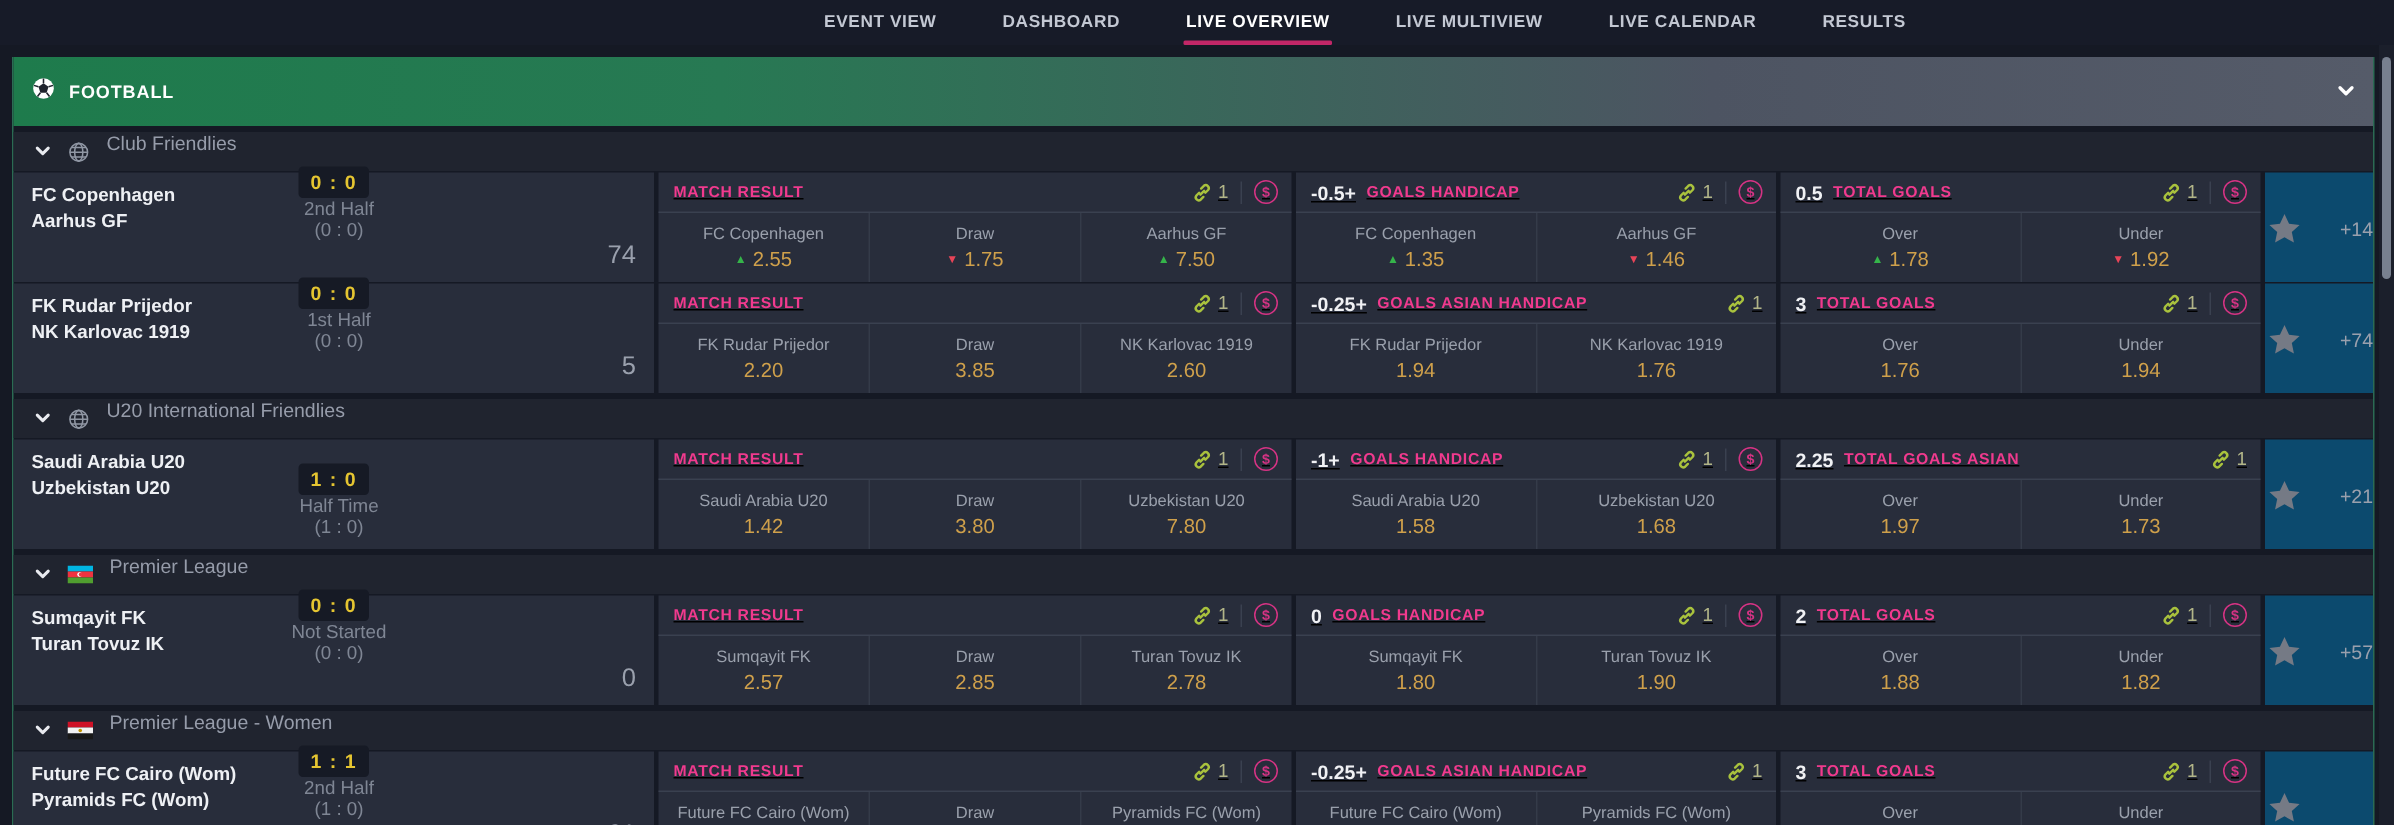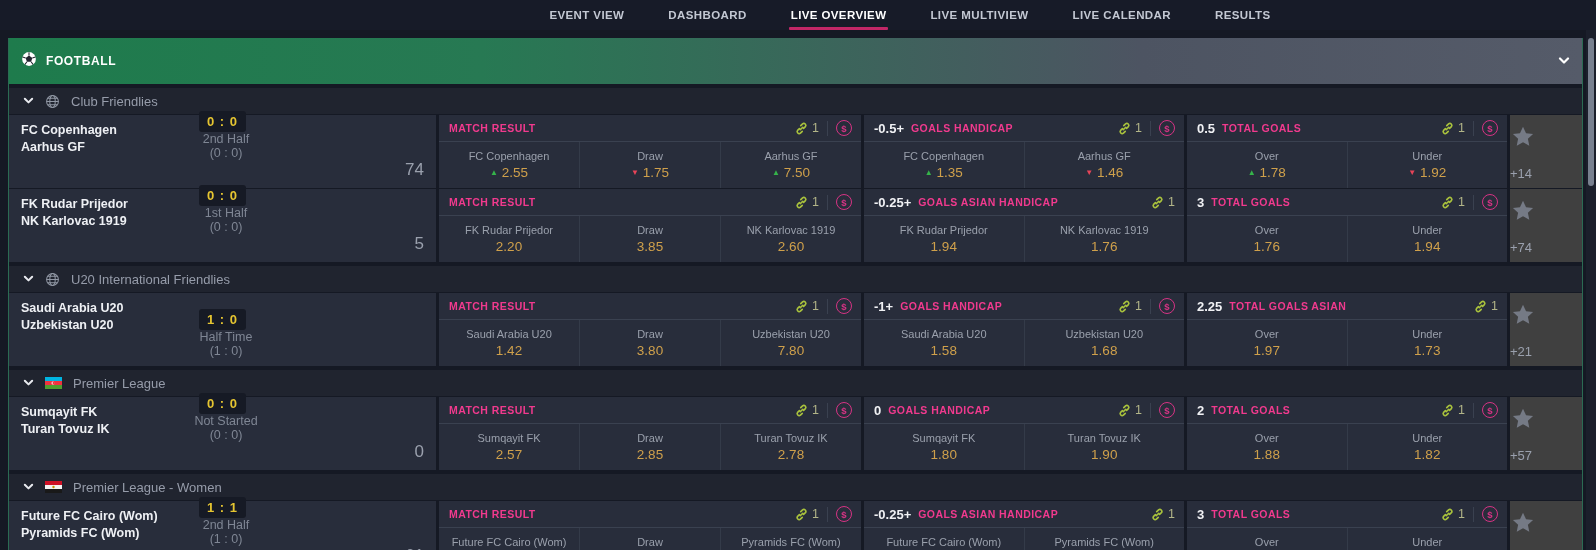--- a/index.html
+++ b/index.html
@@ -32,21 +32,21 @@
   .sport-header {
     height:46px; display:flex; align-items:center; padding:0 12px;
     background:linear-gradient(90deg,#1e7b4c 0%,#277953 30%,#4d5462 72%,#555b69 100%);
   }
   .sport-title { color:#fff; font-size:12px; font-weight:bold; letter-spacing:.6px; margin-left:9px; flex:1; }
   .sport-chevron { display:flex; align-items:center; cursor:pointer; }
 
   
   .section { margin-top:4px; }
   .section-header {
-    height:26px; background:#20242f; display:flex; align-items:center;
+    height:26px; background:#20242f; display:flex; 
     padding-left:14px; gap:11px; cursor:pointer;
   }
   .sec-chevron { display:flex; align-items:center; }
   .league-icon { display:flex; align-items:center; }
   .league-name { color:#969caa; font-size:13px; }
 
   
   .match-row { display:flex; margin-top:1px; height:73px; }
   .info-col {
     width:427px; flex:none; background:#282d3b; position:relative;
@@ -61,21 +61,21 @@
   .status { color:#7f8694; font-size:12.5px; margin-left:7px; }
   .period { color:#7f8694; font-size:12.5px; margin-left:7px; }
   .minute { margin-left:auto; color:#9aa0ad; font-size:17px; }
 
   .markets { display:flex; flex:1; }
   .market { background:#282d3b; margin-left:3px; display:flex; flex-direction:column; flex:none; }
   .market.cols-3 { width:422px; }
   .market.cols-2 { width:320px; }
   .market-header {
     height:27px; display:flex; align-items:center; padding:0 9px 0 10px;
-    border-bottom:1px solid #3a4150; cursor:pointer;
+    border-bottom:1px solid #3a4150; cursor:pointer;text-decoration:underline;
   }
   .market-line { color:#f0f1f4; font-weight:bold; font-size:13px; margin-right:7px; }
   .market-name { color:#f13a8e; font-size:10.5px; font-weight:bold; letter-spacing:.45px; }
   .mh-right { margin-left:auto; display:flex; align-items:center; }
   .link-icon { display:flex; align-items:center; cursor:pointer; }
   .link-count { color:#b2b588; font-size:12.5px; margin-left:3px; }
   .hdr-divider { width:1px; height:15px; background:#3a4150; margin:0 8px; }
   .dollar {
     width:16px; height:16px; border:1.5px solid #d63384; border-radius:50%;
     color:#d63384; font-size:9.5px; font-weight:bold; display:flex;
@@ -87,22 +87,22 @@
     justify-content:center; gap:3px; border-left:1px solid #343b49; cursor:pointer;
   }
   .outcome:first-child { border-left:none; }
   .outcome-label { color:#9aa0ac; font-size:11px; }
   .outcome-odds { display:flex; align-items:center; gap:4px; color:#cfa04b; font-size:13.5px; }
   .trend { font-size:8px; line-height:8px; }
   .trend.up { color:#35b44a; }
   .trend.down { color:#e74458; }
 
   .star-col {
-    flex:1; min-width:70px; background:#404040; margin-left:3px;
-    display:flex; flex-direction:column; 
+    flex:1; min-width:70px; background:#0c4a6e; margin-left:3px;
+    display:flex; flex-direction:row; align-items:center;
     justify-content:space-between; padding:9px 0 7px;
   }
   .star { cursor:pointer; display:flex; }
   .more { color:#9aa0ad; font-size:13px; cursor:pointer; }
 
   
   .scrollbar { position:absolute; top:30px; right:0; bottom:0; width:10px; background:#1b1f2b; }
   .scroll-thumb { position:absolute; top:8px; left:2px; width:6px; height:148px; background:#78808f; border-radius:3px; }
 </style>
 </head>

